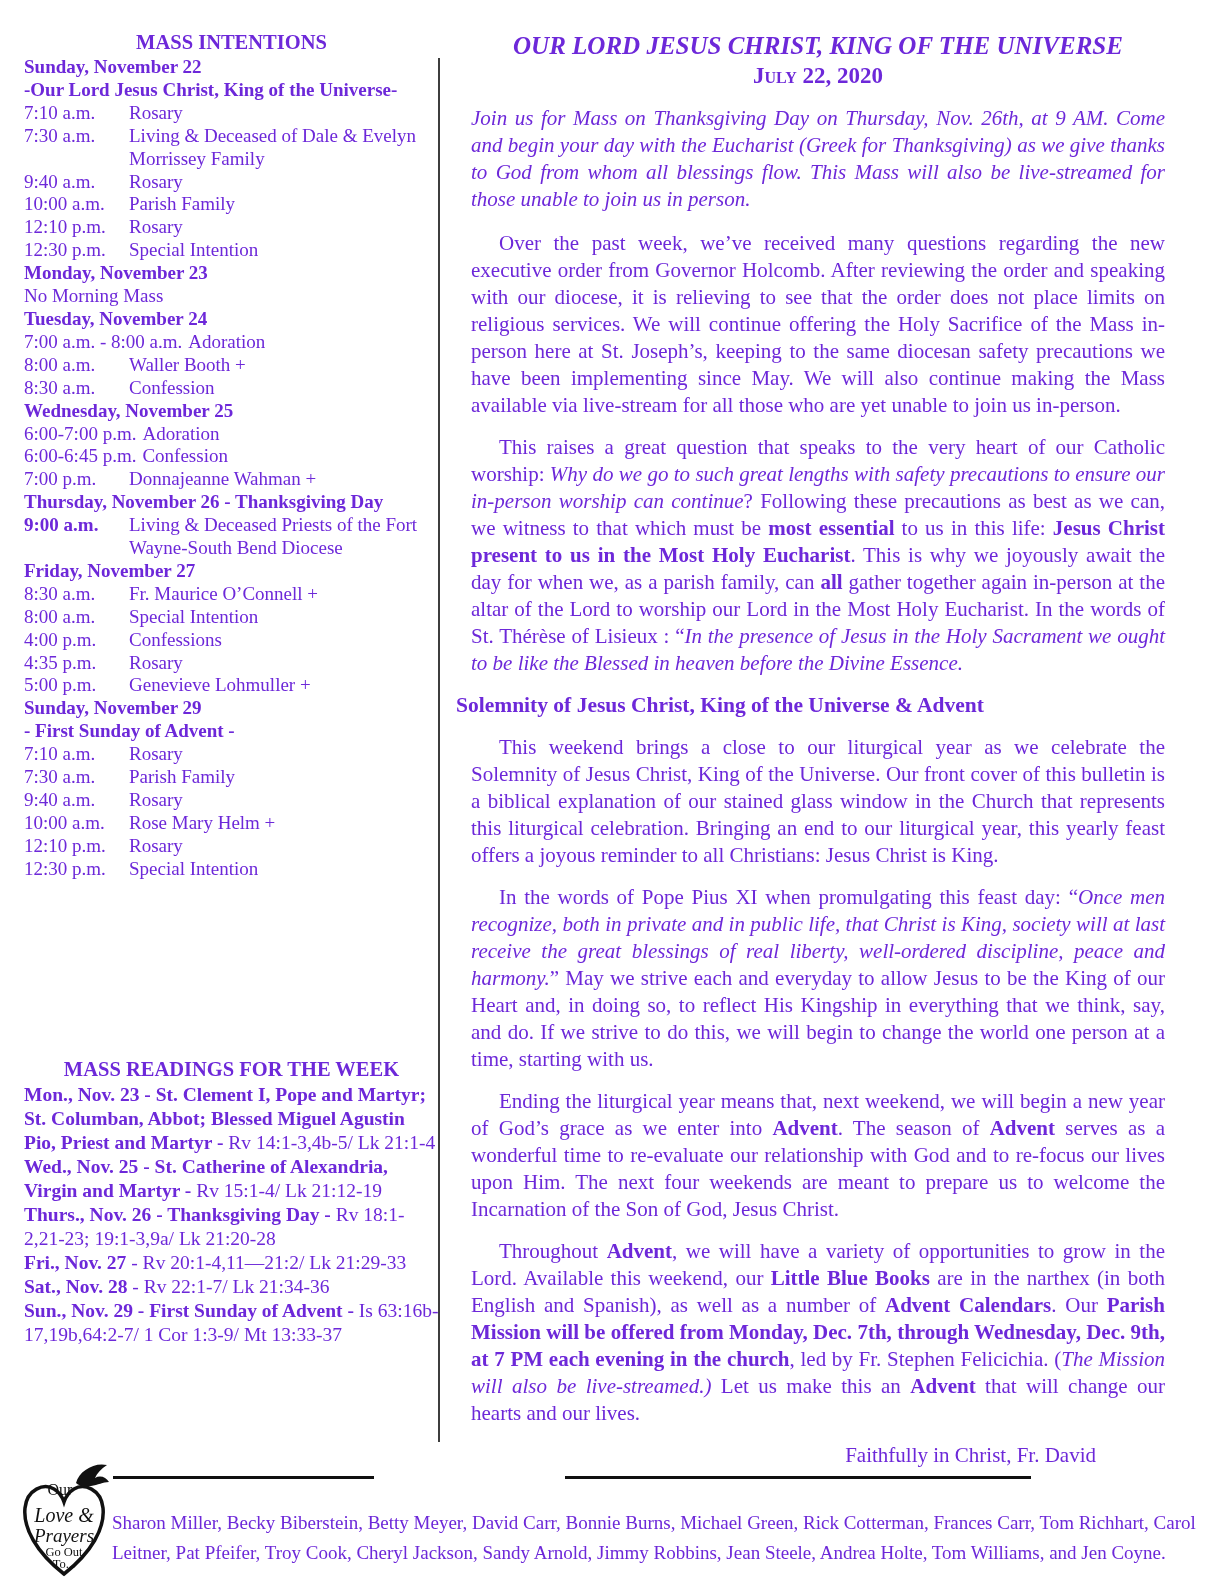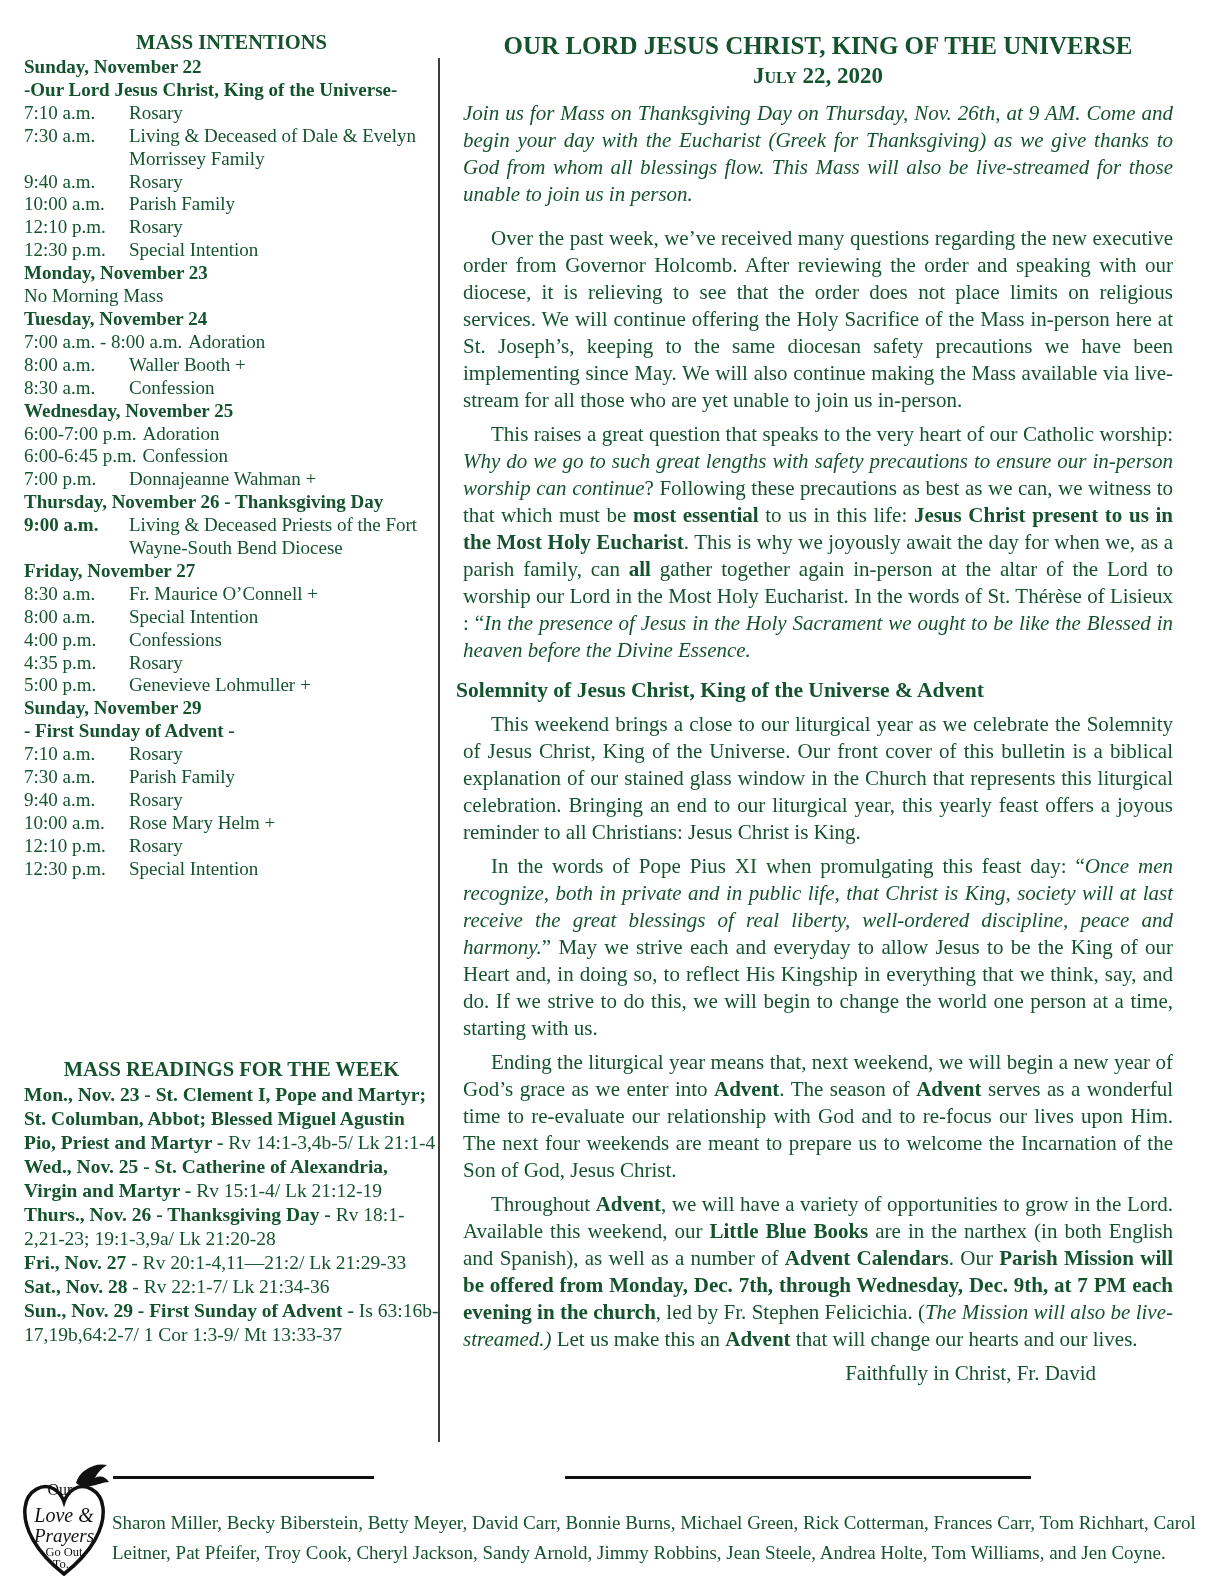--- a/index.html
+++ b/index.html
@@ -1,39 +1,39 @@
 <!DOCTYPE html>
 <html><head>
 <meta charset="utf-8">
 <style>
   html,body{margin:0;padding:0;background:#fff;}
   .page{position:relative;width:1224px;height:1584px;background:#ffffff;
-        font-family:"Liberation Serif",serif;color:#14532d;overflow:hidden;}
+        font-family:"Liberation Serif",serif;color:#6d28d9;overflow:hidden;}
 
   
   .intentions{position:absolute;left:24px;top:30px;width:415px;}
   .sec-title{font-weight:bold;text-align:center;font-size:20.5px;line-height:24px;margin-bottom:2px;}
   .intentions .row{display:flex;font-size:19px;line-height:22.9px;}
   .intentions .time{flex:0 0 auto;min-width:99px;padding-right:6px;white-space:nowrap;}
   .intentions .time.bold{font-weight:bold;}
   .intentions .desc{flex:1;}
   .intentions .day{font-weight:bold;font-size:19px;line-height:22.9px;white-space:nowrap;}
   .intentions .plain{font-size:19px;line-height:22.9px;}
 
   .readings{position:absolute;left:24px;top:1057px;width:415px;font-size:19.5px;line-height:24px;}
   .readings .entry{margin:0;}
 
   .divider{position:absolute;left:438px;top:58px;width:2px;height:1384px;background:#3d3d3d;}
 
   
   .article{position:absolute;left:456px;top:30px;width:724px;font-size:21px;line-height:27px;}
-  .a-title{font-weight:bold;font-size:25px;line-height:31px;text-align:center;white-space:nowrap;}
+  .a-title{font-weight:bold;font-size:25px;line-height:31px;text-align:center;white-space:nowrap;font-style:italic;}
   .a-date{font-weight:bold;font-size:23px;line-height:29px;text-align:center;
           font-variant:small-caps;margin-bottom:10px;}
-  .article p{margin:7px;text-align:justify;}
+  .article p{margin:15px;text-align:justify;}
   .article p.intro{font-style:italic;margin-bottom:17px;}
   .article p.indent{text-indent:28px;}
   .h-center{font-weight:bold;font-size:21.5px;margin:13px 0 3px 0;}
   .signature{text-align:right;padding-right:84px;margin-top:3px;font-size:21px;line-height:27px;}
 
   
   .hr-left{position:absolute;left:113px;top:1476px;width:261px;height:3px;background:#101010;}
   .hr-right{position:absolute;left:565px;top:1476px;width:466px;height:3px;background:#101010;}
   .heart-logo{position:absolute;left:16px;top:1458px;width:96px;height:124px;}
   .heart-logo text{fill:#111;}

